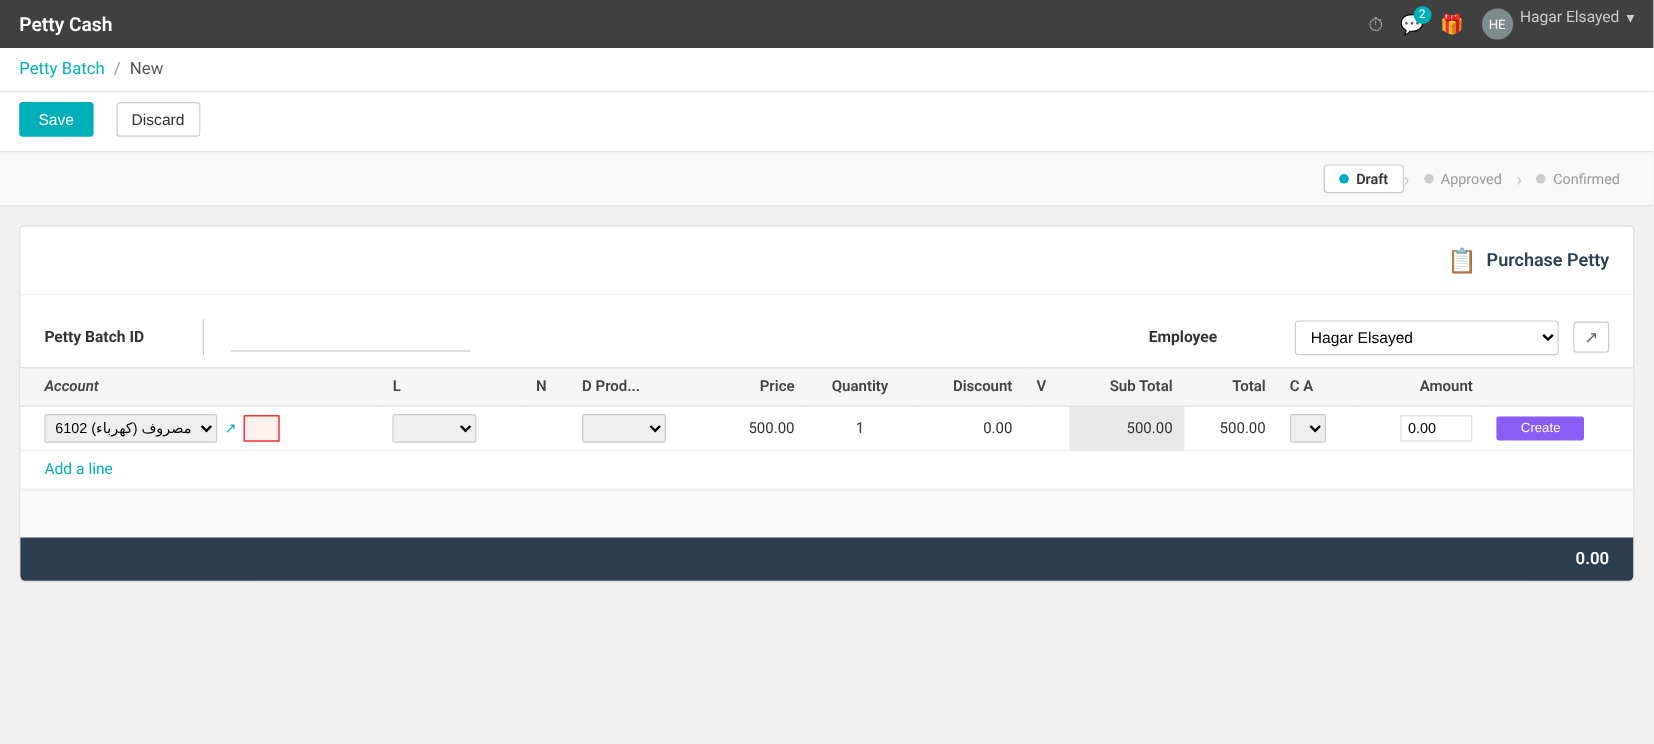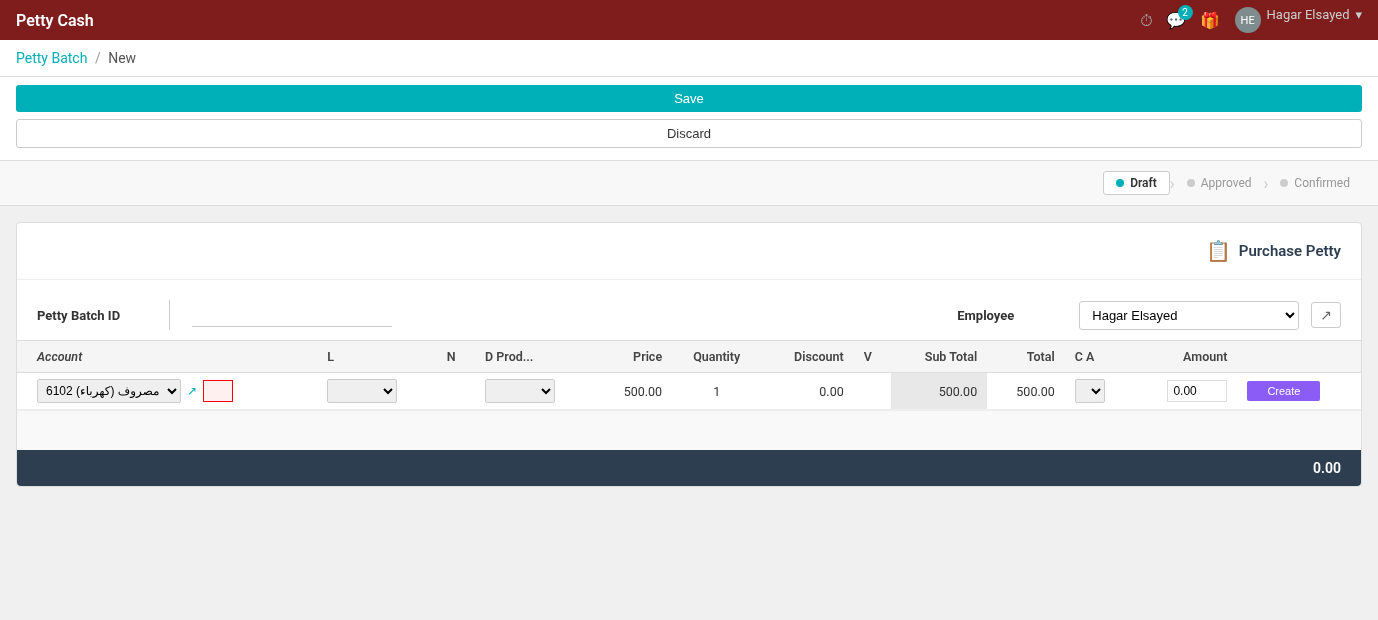--- a/index.html
+++ b/index.html
@@ -1,20 +1,20 @@
 <!DOCTYPE html>
 <html><head>
   <meta charset="utf-8">
   <style>
     * { box-sizing: border-box; margin: 0; padding: 0; }
     body { font-family: -apple-system, BlinkMacSystemFont, 'Segoe UI', Roboto, sans-serif; font-size: 13px; background: #f0f0f0; color: #333; }
 
     
     .top-nav {
-      background: #7f1d1d;
+      background: #404040;
       color: #fff;
       height: 40px;
       display: flex;
       align-items: center;
       padding: 0 16px;
       gap: 24px;
     }
     .top-nav-title {
       font-size: 16px;
       font-weight: 600;
@@ -90,37 +90,36 @@
     }
     .breadcrumb-sep { color: #999; margin: 0 4px; }
     .breadcrumb-current { color: #555; }
 
     
     .action-bar {
       background: #fff;
       padding: 8px 16px 12px;
       border-bottom: 1px solid #ddd;
       display: flex;
-      gap: 7px;
-      flex-direction: column;
+      gap: 19px;
     }
     .btn-save {
       background: #00b0b9;
       color: #fff;
       border: none;
       padding: 6px 16px;
       border-radius: 3px;
       cursor: pointer;
       font-size: 13px;
     }
     .btn-discard {
       background: #fff;
       color: #333;
       border: 1px solid #ccc;
-      padding: 6px 28px;
+      padding: 6px 12px;
       border-radius: 3px;
       cursor: pointer;
       font-size: 13px;
     }
 
     
     .status-bar {
       background: #f8f8f8;
       padding: 10px 16px;
       display: flex;
@@ -501,20 +500,25 @@
                 <option></option>
               </select>
             </td>
             <td class="num-cell">
               <input class="editable-input" type="text" value="0.00" style="">
             </td>
             <td>
               <button class="create-btn">Create</button>
             </td>
           </tr>
+          <tr class="add-line-row">
+            <td colspan="13" style="padding-left:20px;">
+              <a class="add-line-link">Add a line</a>
+            </td>
+          </tr>
         </tbody>
       </table>
     </div>
 
     <div style="height: 40px; background:#f9f9f9; border-top: 1px solid #eee;"></div>
 
     <div class="total-footer">
       <span>0.00</span>
     </div>
 

